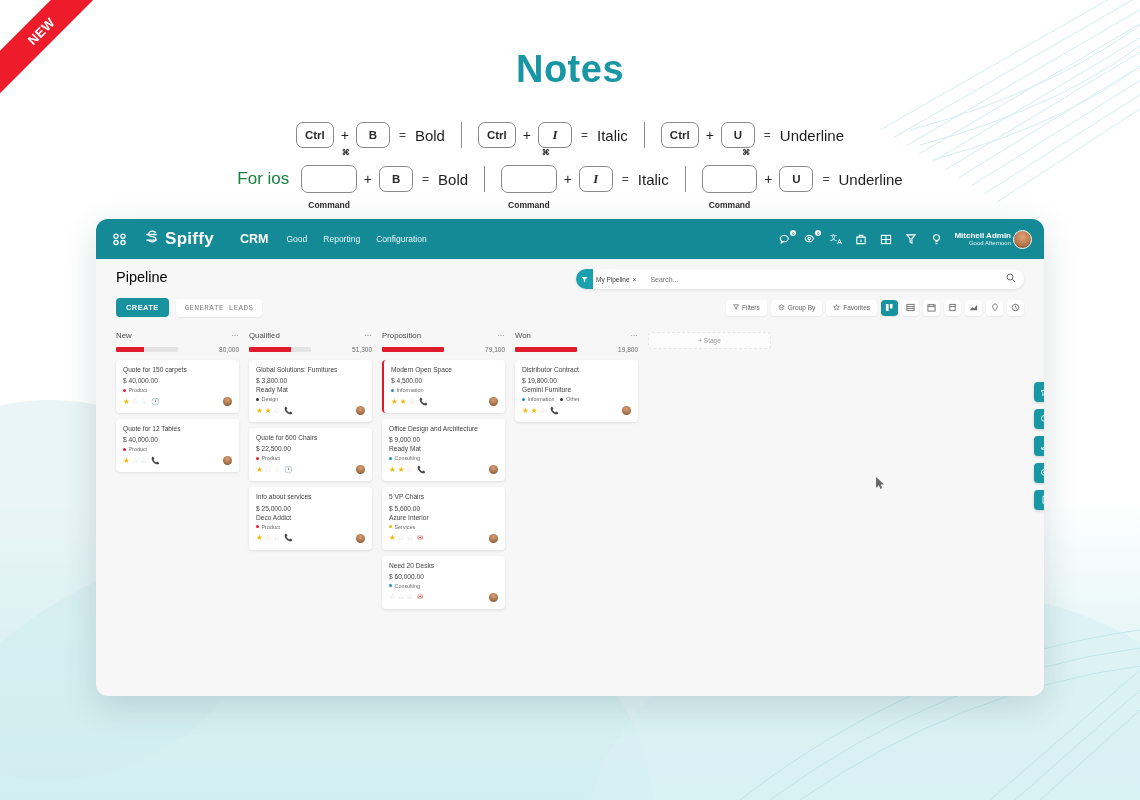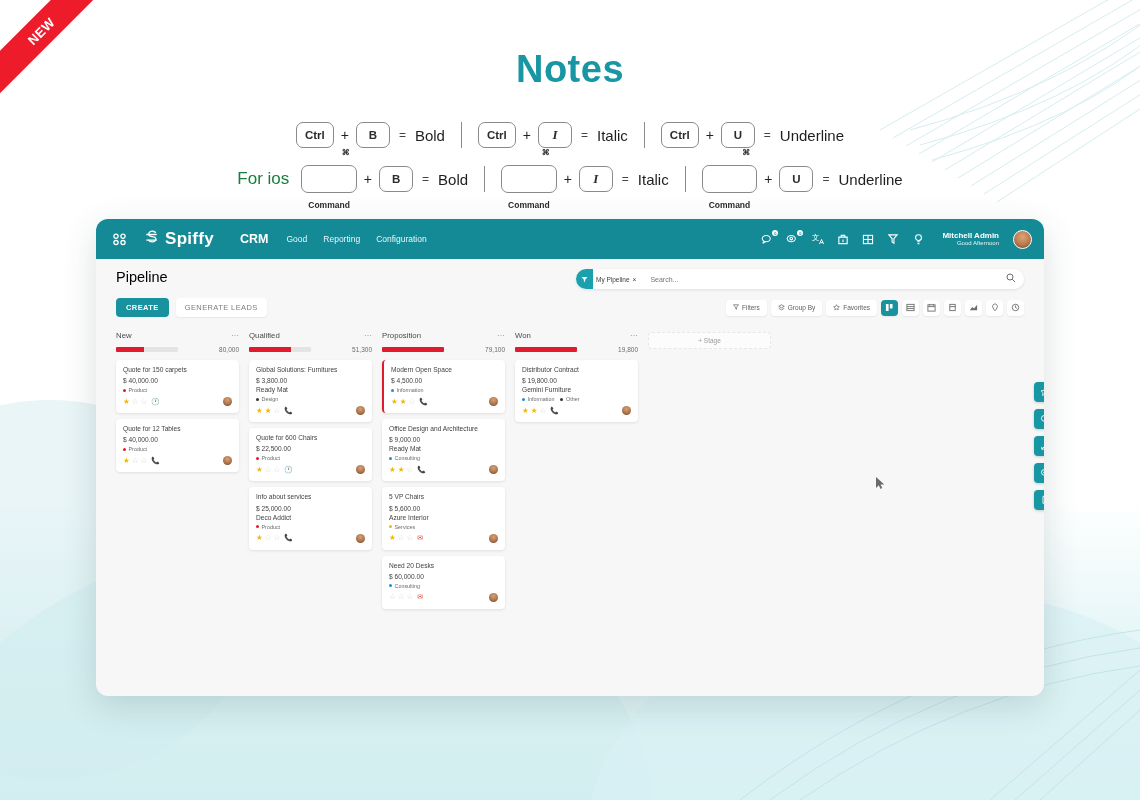--- a/index.html
+++ b/index.html
@@ -102,21 +102,21 @@
   .brand-mod { font-size:12.5px; font-weight:bold; margin-left:12px; }
   .nav-menu { display:flex; align-items:center; gap:16px; margin-left:18px; }
   .nav-menu span { font-size:8.5px; color:#e9f7f8; }
   .nav-right { margin-left:auto; display:flex; align-items:center; gap:11px; }
   .nav-ic { position:relative; width:14px; height:14px; display:flex; align-items:center; justify-content:center; }
   .nav-ic .badge {
     position:absolute; top:-2px; right:-3px; width:6px; height:6px;
     border-radius:50%; background:#fff; color:#138a96; font-size:4px;
     display:flex; align-items:center; justify-content:center; font-weight:bold;
   }
-  .user { display:flex; align-items:center; margin-left:6px; gap:14px; }
+  .user { display:flex; align-items:center; gap:2px; }
   .user .utext { text-align:right; line-height:1.15; }
   .user .uname { font-size:8px; font-weight:bold; }
   .user .ugreet { font-size:6px; opacity:.9; }
   .avatar-hd {
     width:19px; height:19px; border-radius:50%;
     background:radial-gradient(circle at 50% 35%, #e0a477 0%, #b97b4e 55%, #6a4025 100%);
     border:1.5px solid #fff;
   }
 
   
@@ -142,20 +142,21 @@
 
   .cp-bottom { display:flex; align-items:center; margin-top:9px; }
   .btn-create {
     background:#17929e; color:#fff; font-size:7.5px; font-weight:bold;
     padding:5px 10px; border-radius:4px; letter-spacing:.4px;
   }
   .btn-gen {
     background:#fff; color:#7d7d7d; font-size:7.5px; padding:5px 9px;
     border-radius:4px; margin-left:7px; letter-spacing:.4px;
     box-shadow:0 1px 2px rgba(0,0,0,.07);
+    font-family:Liberation Mono, monospace;
   }
   .vtools { margin-left:auto; display:flex; align-items:center; gap:4px; }
   .vtool {
     display:flex; align-items:center; gap:3px; background:#fff; border-radius:4px;
     height:16px; padding:0 7px; font-size:6.5px; color:#5d5d5d;
     box-shadow:0 1px 2px rgba(0,0,0,.07);
   }
   .vicon {
     width:17px; height:16px; background:#fff; border-radius:4px;
     display:flex; align-items:center; justify-content:center;

